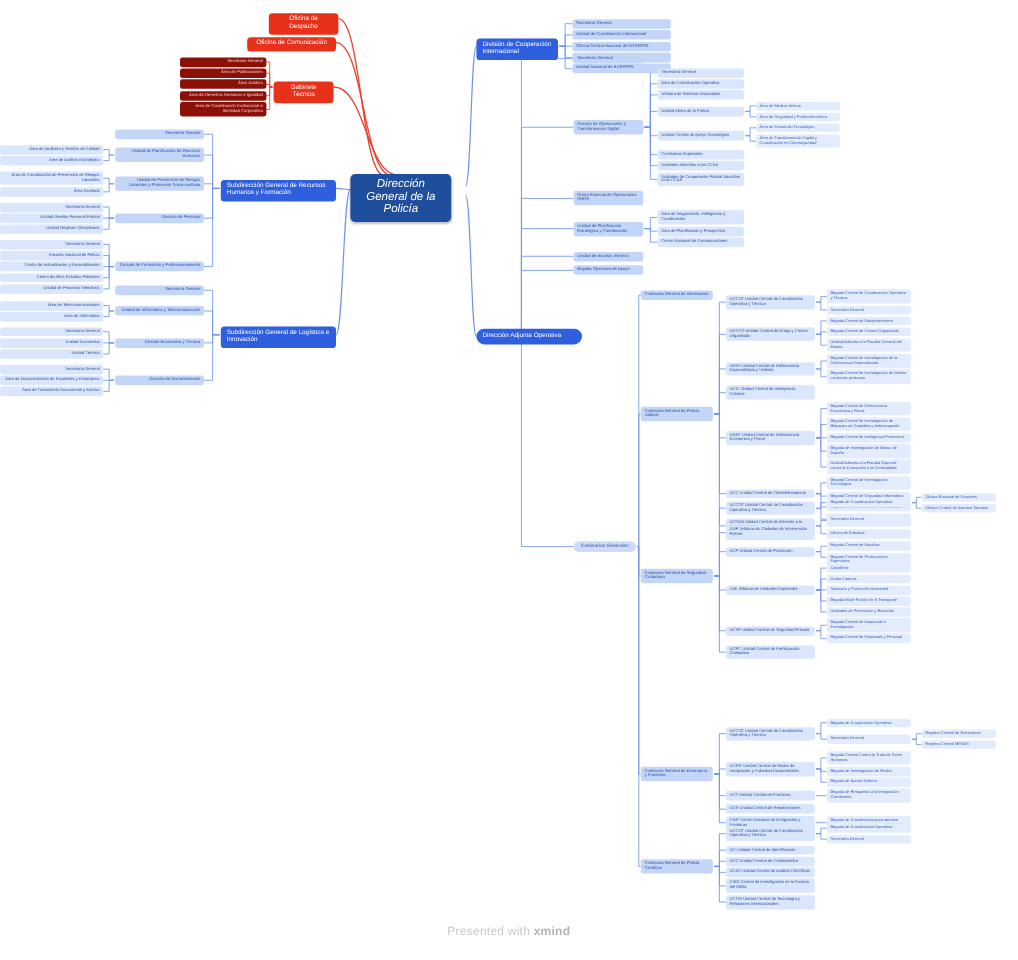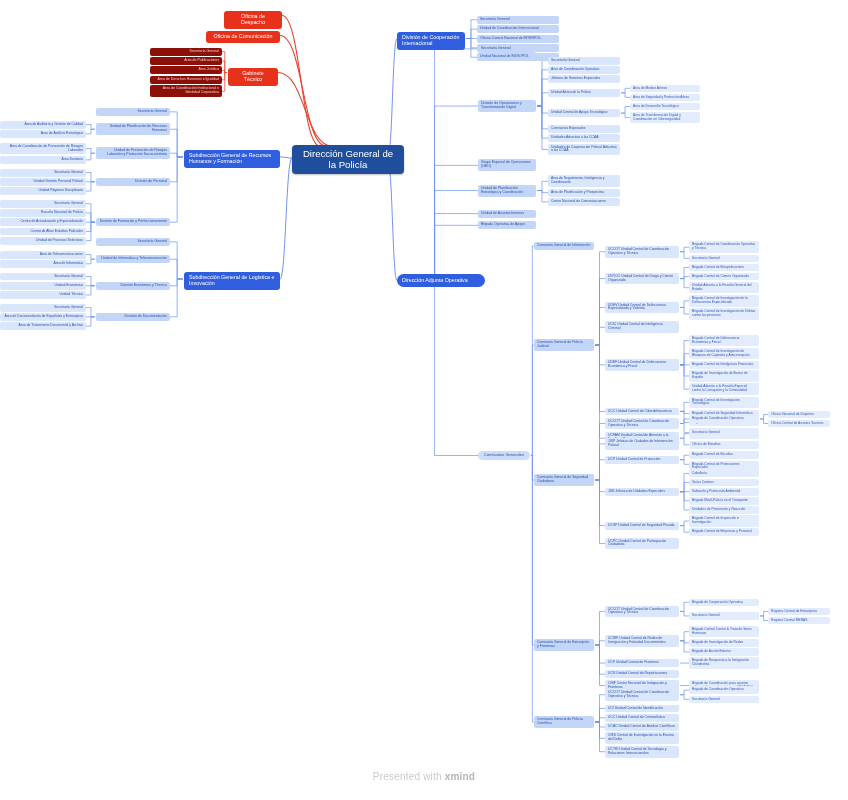--- a/index.html
+++ b/index.html
@@ -179,21 +179,21 @@
       <path d="M595,722 H599.5 V694.732 H605" fill="none" stroke="#6f94e8" stroke-width="0.7"></path>
       <path d="M680,694.732 H684.05 V690.169 H689" fill="none" stroke="#6f94e8" stroke-width="0.7"></path>
       <path d="M680,694.732 H684.05 V699.295 H689" fill="none" stroke="#6f94e8" stroke-width="0.7"></path>
       <path d="M595,722 H599.5 V708.4819999999999 H605" fill="none" stroke="#6f94e8" stroke-width="0.7"></path>
       <path d="M595,722 H599.5 V717.7299999999999 H605" fill="none" stroke="#6f94e8" stroke-width="0.7"></path>
       <path d="M595,722 H599.5 V726.978 H605" fill="none" stroke="#6f94e8" stroke-width="0.7"></path>
       <path d="M595,722 H599.5 V738.3000000000001 H605" fill="none" stroke="#6f94e8" stroke-width="0.7"></path>
       <path d="M595,722 H599.5 V751.696 H605" fill="none" stroke="#6f94e8" stroke-width="0.7"></path>
     </svg>
   <div id="nodes">
-      <div class="node n-root" style="left: 292px; top: 145px; width: 112px; min-height: 26px;">
+      <div class="node n-root" style="left: 292px; top: 145px; width: 84px; min-height: 26px; font-style: italic;">
         <span>Dirección General de la Policía</span>
       </div>
       <div class="node n-l1r" style="left: 224px; top: 11px; width: 58px; min-height: 9px;">
         <span>Oficina de Despacho</span>
       </div>
       <div class="node n-l1r" style="left: 206px; top: 31px; width: 74px; min-height: 9px;">
         <span>Oficina de Comunicación</span>
       </div>
       <div class="node n-l1r" style="left: 228px; top: 68px; width: 50px; min-height: 9px;">
         <span>Gabinete Técnico</span>

